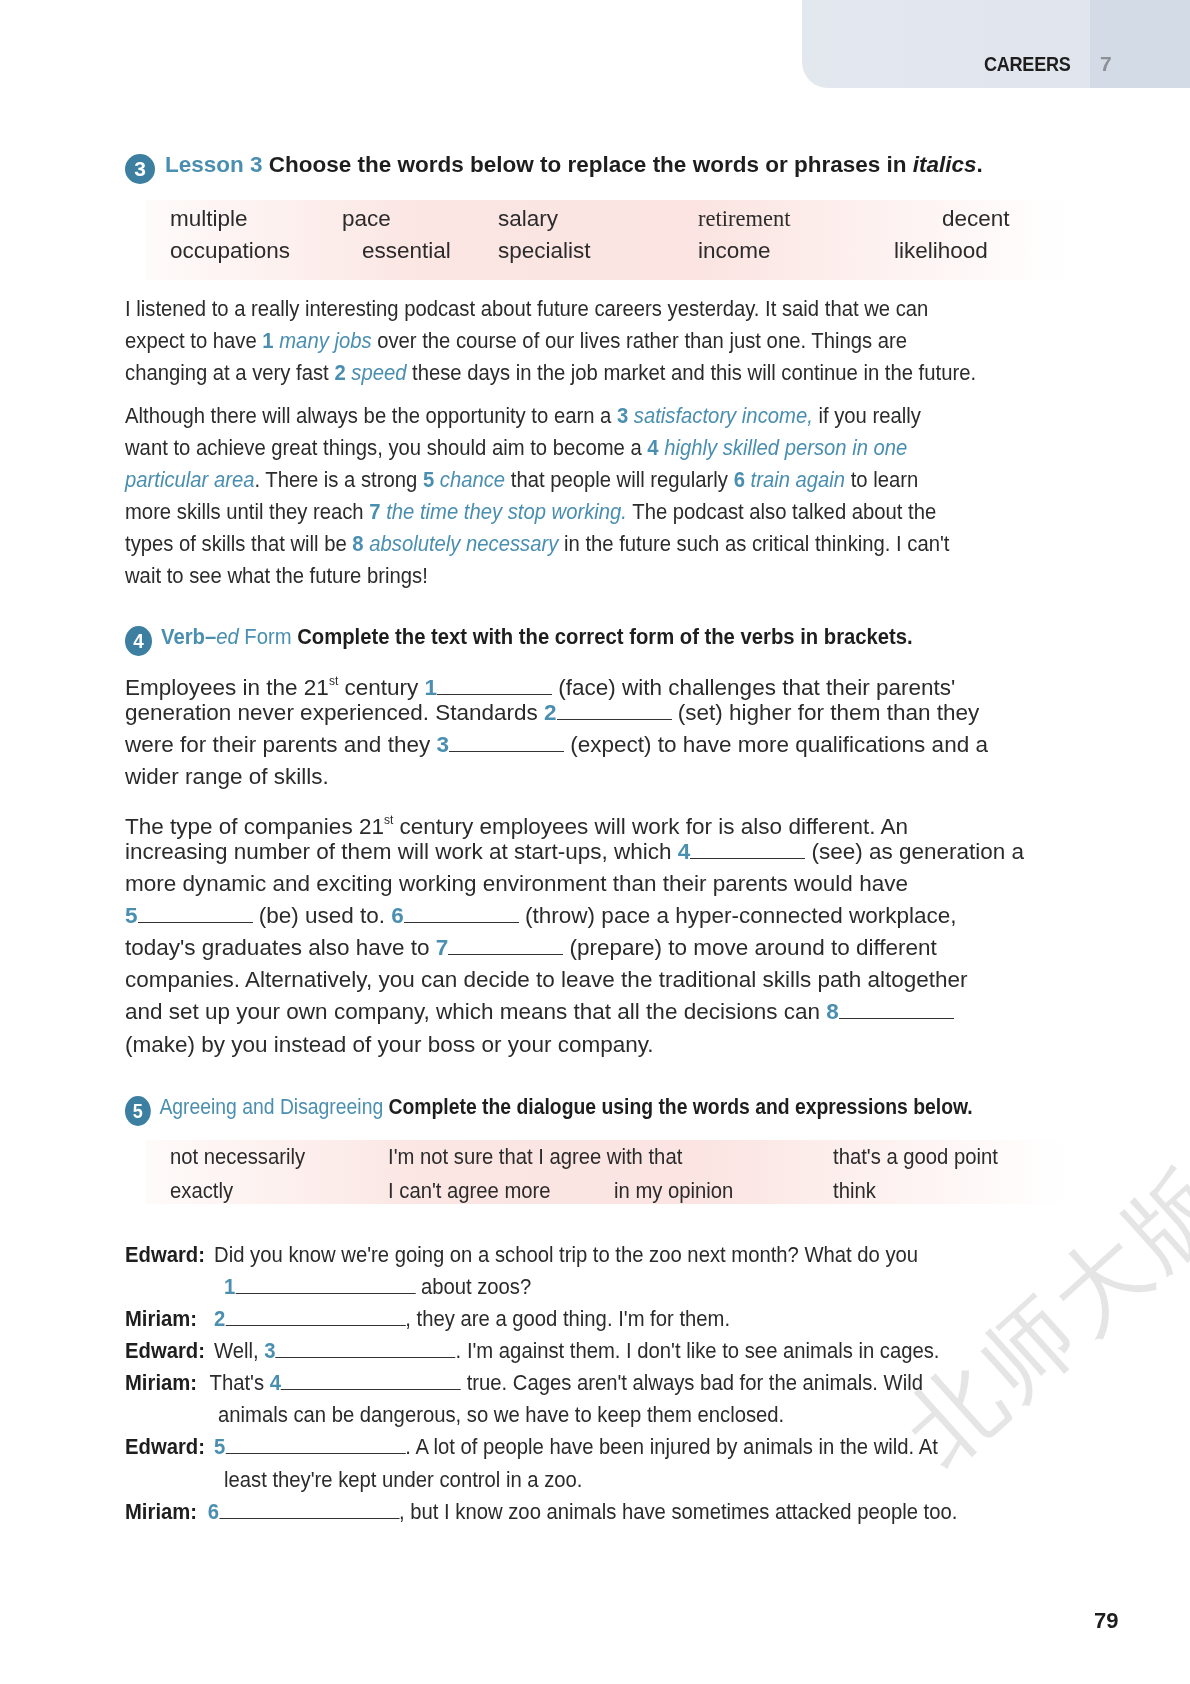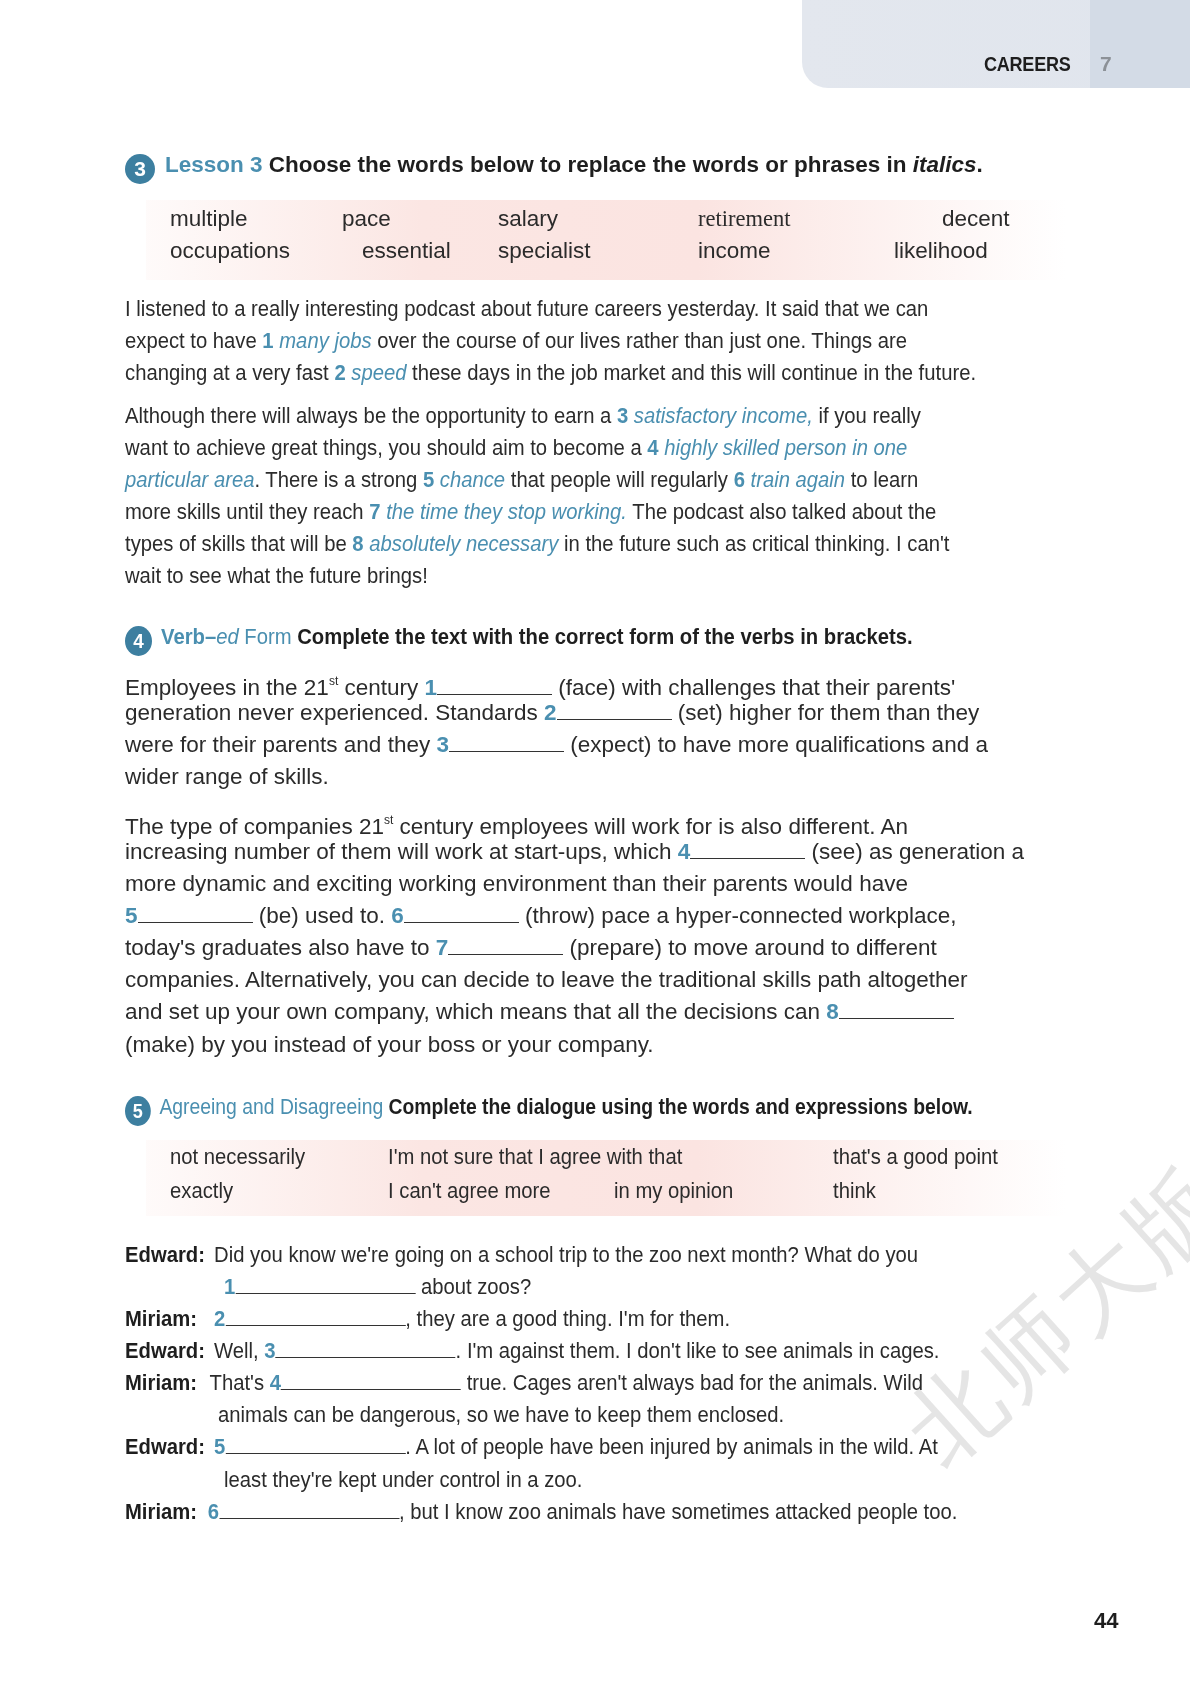--- a/index.html
+++ b/index.html
@@ -116,21 +116,21 @@
   <div class="line" style="top:965px;"><span>companies. Alternatively, you can decide to leave the traditional skills path altogether</span></div>
   <div class="line" style="top:997px;"><span>and set up your own company, which means that all the decisions can </span><span class="num">8</span><span class="blank" style="width:115px;"></span></div>
   <div class="line" style="top:1030px;"><span>(make) by you instead of your boss or your company.</span></div>
 </div>
 
 <div class="instr narrow2" style="top:1092px;">
   <span class="badge">5</span><span class="lesson-light">Agreeing and Disagreeing</span>
   <span>Complete the dialogue using the words and expressions below.</span>
 </div>
 
-<div class="wordbox" style="top:1140px; height:76px;">
+<div class="wordbox" style="top:1140px; height:64px;">
   <span class="w narrow" style="left:24px; top:4px;">not necessarily</span>
   <span class="w narrow" style="left:242px; top:4px;">I'm not sure that I agree with that</span>
   <span class="w narrow" style="left:687px; top:4px;">that's a good point</span>
   <span class="w narrow" style="left:24px; top:38px;">exactly</span>
   <span class="w narrow" style="left:242px; top:38px;">I can't agree more</span>
   <span class="w narrow" style="left:468px; top:38px;">in my opinion</span>
   <span class="w narrow" style="left:687px; top:38px;">think</span>
 </div>
 
 <div>
@@ -139,13 +139,13 @@
   <div class="line narrow" style="top:1304px;"><span class="speaker" style="width:99px;">Miriam:</span><span class="num">2</span><span class="blank" style="width:200px;"></span><span>, they are a good thing. I'm for them.</span></div>
   <div class="line narrow" style="top:1336px;"><span class="speaker" style="width:99px;">Edward:</span><span>Well, </span><span class="num">3</span><span class="blank" style="width:200px;"></span><span>. I'm against them. I don't like to see animals in cages.</span></div>
   <div class="line narrow" style="top:1368px;"><span class="speaker" style="width:94px;">Miriam:</span><span>That's </span><span class="num">4</span><span class="blank" style="width:200px;"></span><span> true. Cages aren't always bad for the animals. Wild</span></div>
   <div class="line narrow" style="top:1400px; left:218px;"><span>animals can be dangerous, so we have to keep them enclosed.</span></div>
   <div class="line narrow" style="top:1432px;"><span class="speaker" style="width:99px;">Edward:</span><span class="num">5</span><span class="blank" style="width:200px;"></span><span>. A lot of people have been injured by animals in the wild. At</span></div>
   <div class="line narrow" style="top:1465px; left:224px;"><span>least they're kept under control in a zoo.</span></div>
   <div class="line narrow" style="top:1497px;"><span class="speaker" style="width:92px;">Miriam:</span><span class="num">6</span><span class="blank" style="width:200px;"></span><span>, but I know zoo animals have sometimes attacked people too.</span></div>
 </div>
 
 <div class="watermark">北师大版</div>
-<div class="pagenum">44</div>
+<div class="pagenum">79</div>
 
 </body></html>

